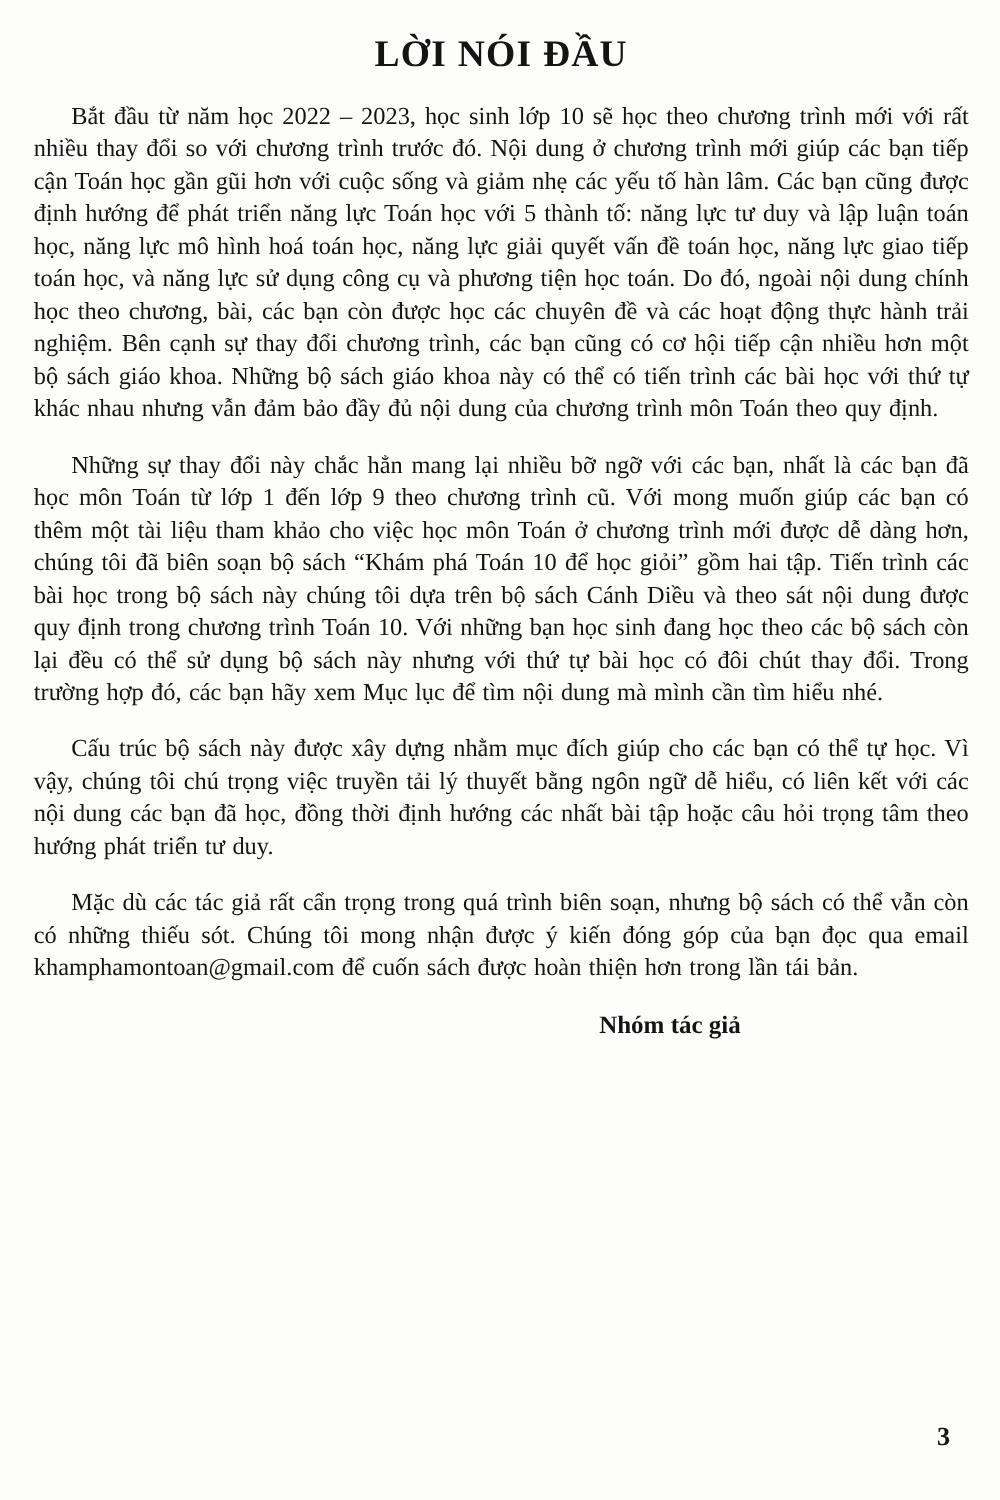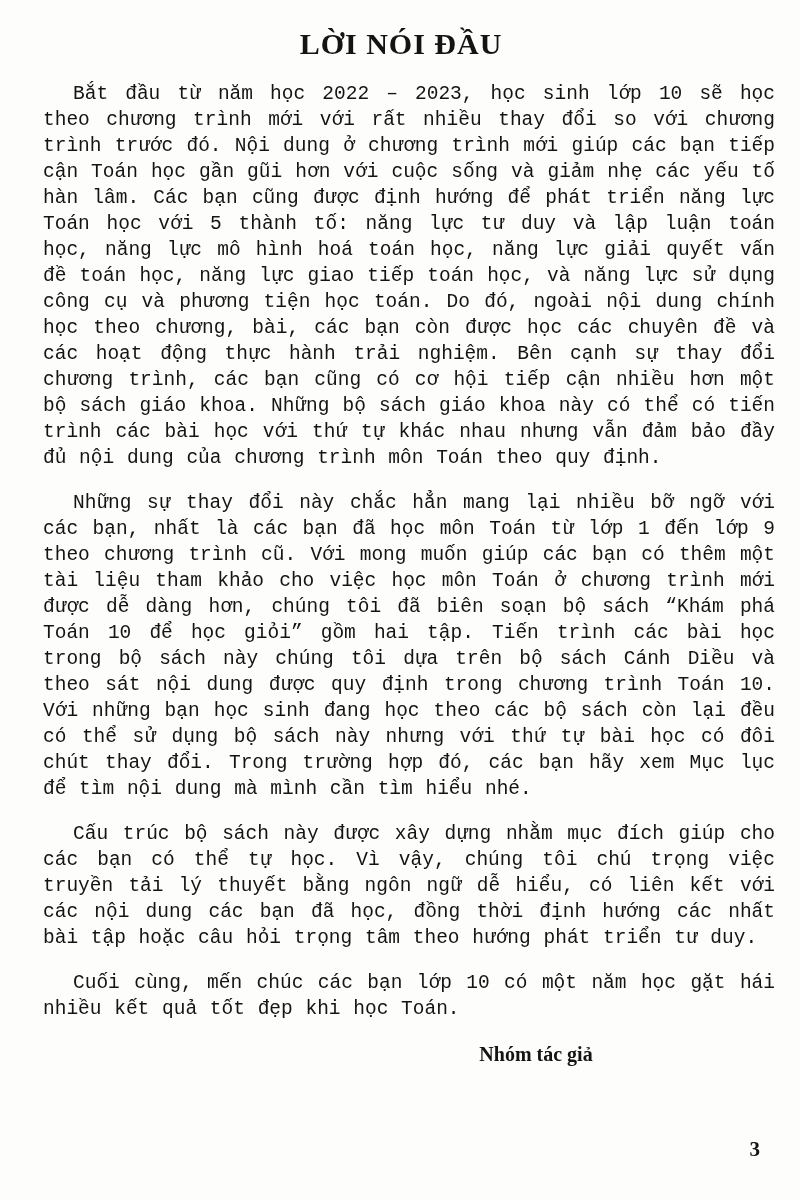--- a/index.html
+++ b/index.html
@@ -27,27 +27,26 @@
     text-align: center;
     letter-spacing: 1px;
   }
   .greeting {
     margin: 33px 0 0 0;
     font-size: 19.5px;
     line-height: 26px;
     text-indent: 30px;
   }
   .para {
-    margin: 19px 0 0 16px;
+    margin: 19px 0 0 0;
     font-size: 19.5px;
     line-height: 26px;
     text-align: justify;
     text-indent: 30px;
     word-spacing: 1px;
-    font-family: Liberation Mono, monospace;
   }
   .signature {
     margin: 19px 0 0 270px;
     font-size: 20px;
     line-height: 26px;
     font-weight: bold;
     text-align: center;
   }
   .page-number {
     position: absolute;
@@ -60,18 +59,18 @@
 </head>
 <body>
 
 <div class="page">
   <h1 class="title">LỜI NÓI ĐẦU</h1>
 
 
   <p class="para">Bắt đầu từ năm học 2022 – 2023, học sinh lớp 10 sẽ học theo chương trình mới với rất nhiều thay đổi so với chương trình trước đó. Nội dung ở chương trình mới giúp các bạn tiếp cận Toán học gần gũi hơn với cuộc sống và giảm nhẹ các yếu tố hàn lâm. Các bạn cũng được định hướng để phát triển năng lực Toán học với 5 thành tố: năng lực tư duy và lập luận toán học, năng lực mô hình hoá toán học, năng lực giải quyết vấn đề toán học, năng lực giao tiếp toán học, và năng lực sử dụng công cụ và phương tiện học toán. Do đó, ngoài nội dung chính học theo chương, bài, các bạn còn được học các chuyên đề và các hoạt động thực hành trải nghiệm. Bên cạnh sự thay đổi chương trình, các bạn cũng có cơ hội tiếp cận nhiều hơn một bộ sách giáo khoa. Những bộ sách giáo khoa này có thể có tiến trình các bài học với thứ tự khác nhau nhưng vẫn đảm bảo đầy đủ nội dung của chương trình môn Toán theo quy định.</p>
   <p class="para">Những sự thay đổi này chắc hẳn mang lại nhiều bỡ ngỡ với các bạn, nhất là các bạn đã học môn Toán từ lớp 1 đến lớp 9 theo chương trình cũ. Với mong muốn giúp các bạn có thêm một tài liệu tham khảo cho việc học môn Toán ở chương trình mới được dễ dàng hơn, chúng tôi đã biên soạn bộ sách “Khám phá Toán 10 để học giỏi” gồm hai tập. Tiến trình các bài học trong bộ sách này chúng tôi dựa trên bộ sách Cánh Diều và theo sát nội dung được quy định trong chương trình Toán 10. Với những bạn học sinh đang học theo các bộ sách còn lại đều có thể sử dụng bộ sách này nhưng với thứ tự bài học có đôi chút thay đổi. Trong trường hợp đó, các bạn hãy xem Mục lục để tìm nội dung mà mình cần tìm hiểu nhé.</p>
   <p class="para">Cấu trúc bộ sách này được xây dựng nhằm mục đích giúp cho các bạn có thể tự học. Vì vậy, chúng tôi chú trọng việc truyền tải lý thuyết bằng ngôn ngữ dễ hiểu, có liên kết với các nội dung các bạn đã học, đồng thời định hướng các nhất bài tập hoặc câu hỏi trọng tâm theo hướng phát triển tư duy.</p>
-  <p class="para">Cuối cùng, mến chúc các bạn lớp 10 có một năm học gặt hái nhiều kết quả tốt đẹp khi học Toán.</p>
+  <p class="para">Mặc dù các tác giả rất cẩn trọng trong quá trình biên soạn, nhưng bộ sách có thể vẫn còn có những thiếu sót. Chúng tôi mong nhận được ý kiến đóng góp của bạn đọc qua email khamphamontoan@gmail.com để cuốn sách được hoàn thiện hơn trong lần tái bản.</p>
 
   <div class="signature">Nhóm tác giả</div>
 
   <div class="page-number">3</div>
 </div>
 
 </body></html>

